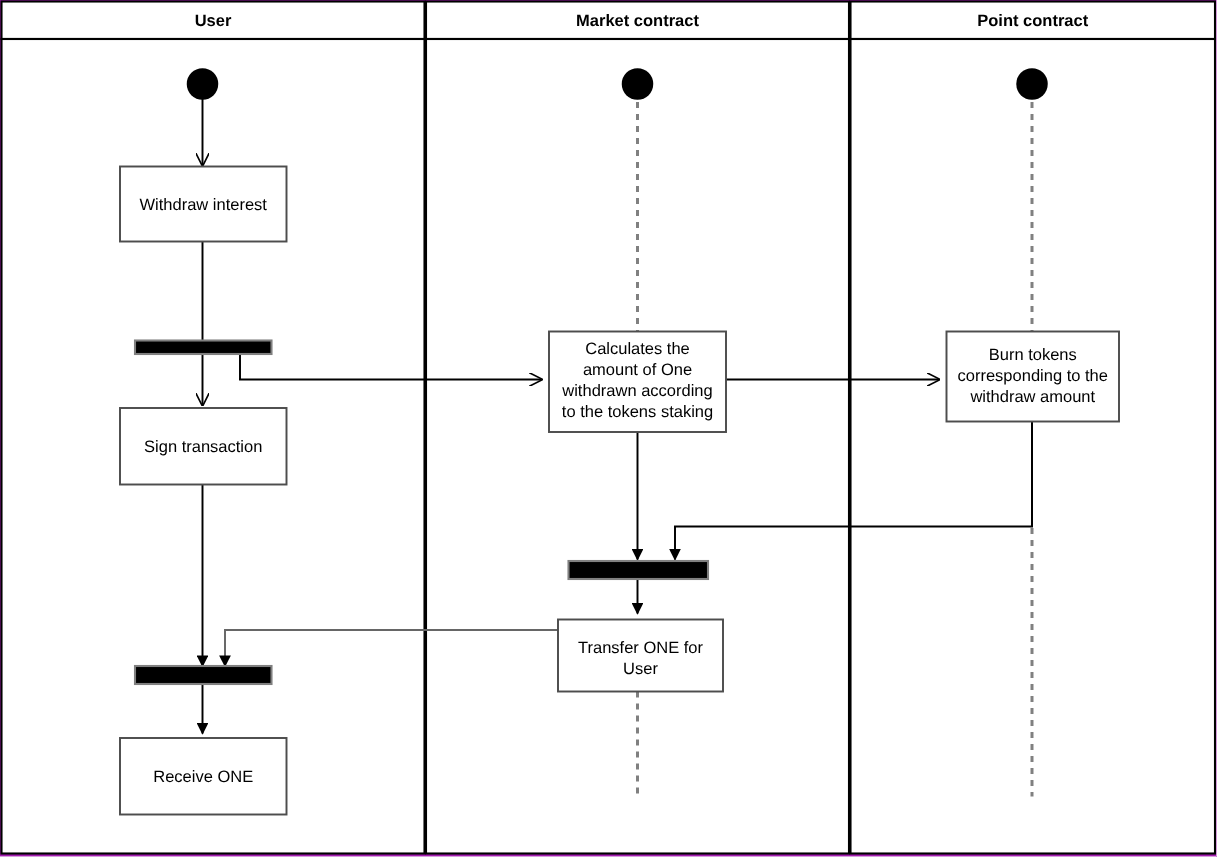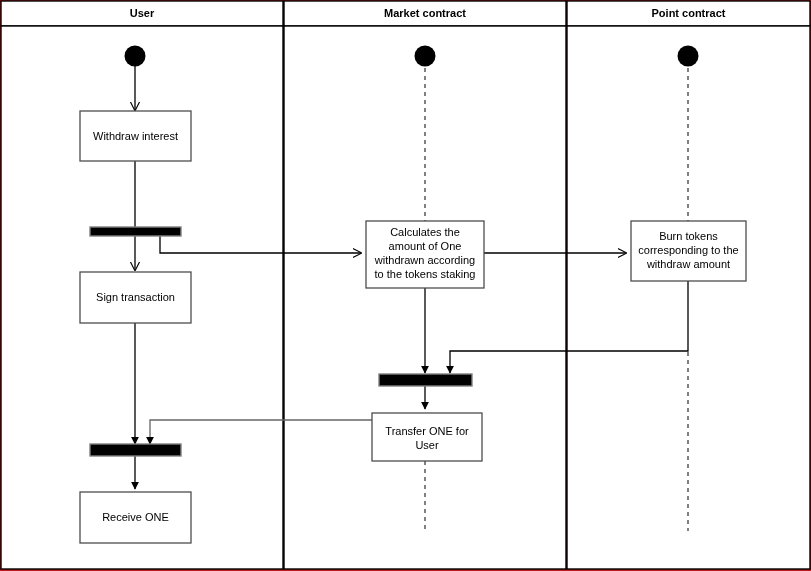--- a/index.html
+++ b/index.html
@@ -4,21 +4,21 @@
 <style>
   html, body {
     margin: 0;
     padding: 0;
     background: #ffffff;
   }
   #diagram-root {
     position: relative;
     width: 811px;
     height: 571px;
-    background: #b91c1c;
+    background: #a21caf;
     font-family: "Liberation Sans", sans-serif;
     overflow: hidden;
   }
   svg#diagram-svg {
     display: block;
     width: 811px;
     height: 571px;
   }
   .lane-header-text {
     font-family: "Liberation Sans", sans-serif;

